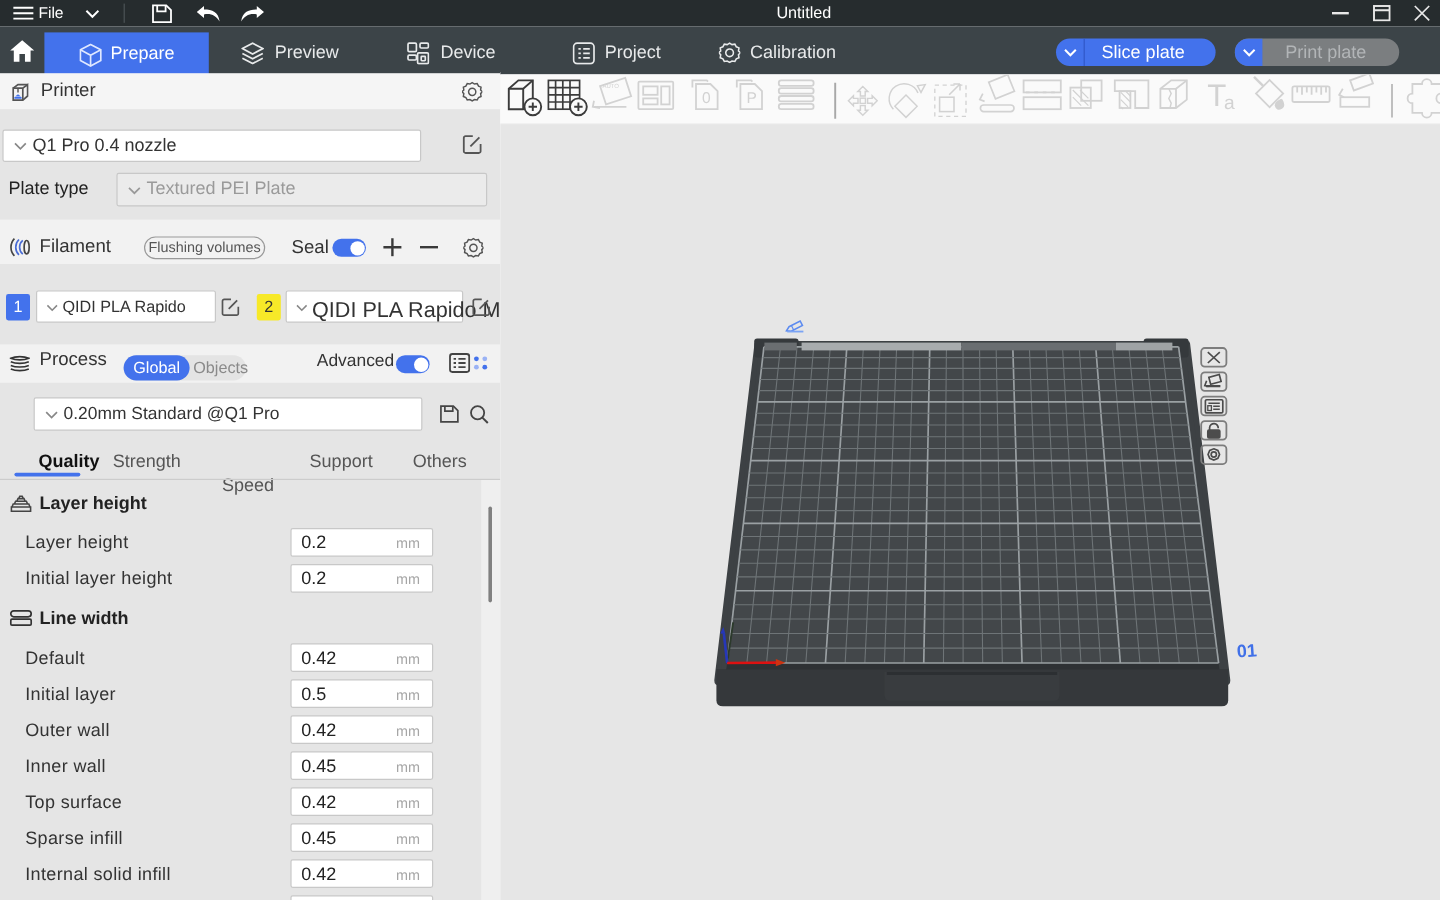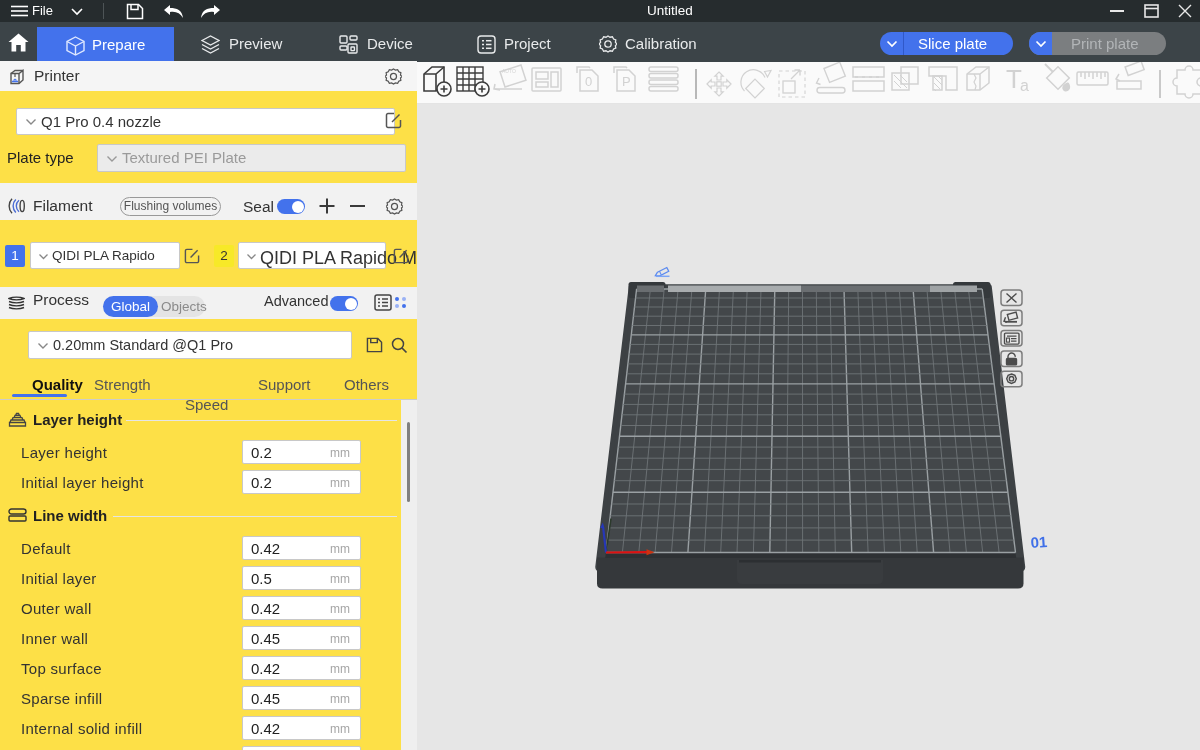--- a/index.html
+++ b/index.html
@@ -1,18 +1,18 @@
 <!DOCTYPE html>
 <html><head><meta charset="utf-8"><style>
 *{margin:0;padding:0;box-sizing:border-box;font-family:"Liberation Sans",sans-serif;}
 html,body{width:1200px;height:750px;overflow:hidden;background:#fff;}
 .abs{position:absolute;}
 #titlebar{position:absolute;left:0;top:0;width:1200px;height:22px;background:#262c2e;color:#fff;}
 #tabbar{position:absolute;left:0;top:22px;width:1200px;height:40px;background:#3c4448;padding-left:10px;}
-#leftpanel{position:absolute;left:0;top:60px;width:417px;height:690px;background:#fde047;}
+#leftpanel{position:absolute;left:0;top:60px;width:417px;height:690px;background:#e5e5e5;}
 #toolbar{position:absolute;left:417px;top:62px;width:783px;height:42px;background:#fafafa;border-bottom:1px solid #e4e4e4;}
 #viewport{position:absolute;left:417px;top:104px;width:783px;height:646px;background:#e6e6e6;}
 .hdr{position:absolute;left:0;width:417px;background:#f2f2f2;}
 .combo{position:absolute;border:1px solid #c8c8c8;border-radius:2px;background:#fff;}
 .lbl{position:absolute;color:#333;}
 .inp{position:absolute;width:119px;height:24px;border:1px solid #c8c8c8;border-radius:2px;background:#fff;font-size:15px;color:#222;}
 .inp .v{position:absolute;left:8px;top:3px;}
 .inp .u{position:absolute;right:10px;top:5px;font-size:12px;color:#a6a6a6;}
 .seclbl{position:absolute;font-weight:bold;font-size:15px;color:#222;}
 .rule{position:absolute;height:1px;background:#e5e5e5;}
@@ -121,21 +121,21 @@
       <path d="M4 4.5 L8 1.5 L16 1.5 M12 4.5 L12 14.5" fill="none" stroke="#555" stroke-width="1.4"></path>
       <path d="M8 4.5 L8 8" stroke="#555" stroke-width="1.2"></path>
       <path d="M5.5 11.5 L8 9.5 L10.5 11.5 Z" fill="#4372ec"></path>
       <line x1="5" y1="12.5" x2="11" y2="12.5" stroke="#4372ec" stroke-width="1.4"></line>
     </svg>
  <div class="abs" style="left:34px;top:7px;font-size:15.5px;color:#333;">Printer</div>
  <svg class="abs" style="left:385px;top:8px" width="17" height="17" viewBox="0 0 18 18">
       <path d="M9 1 L11 2.2 L13.4 1.8 L14.6 4 L16.8 4.9 L16.4 7.4 L18 9 L16.4 10.6 L16.8 13.1 L14.6 14 L13.4 16.2 L11 15.8 L9 17 L7 15.8 L4.6 16.2 L3.4 14 L1.2 13.1 L1.6 10.6 L0 9 L1.6 7.4 L1.2 4.9 L3.4 4 L4.6 1.8 L7 2.2 Z" fill="none" stroke="#555" stroke-width="1.3"></path>
       <circle cx="9" cy="9" r="3.2" fill="none" stroke="#555" stroke-width="1.3"></circle>
     </svg>
- <div class="combo" style="left:16px;top:48px;width:379px;height:27px;">
+ <div class="combo" style="left:2px;top:48px;width:349px;height:27px;">
    <svg class="abs" style="left:8px;top:9px" width="12" height="8">
         <path d="M1.5 1.5 L6 6 L10.5 1.5" stroke="#888" stroke-width="1.4" fill="none"></path>
       </svg>
    <div class="abs" style="left:24px;top:4px;font-size:15px;color:#333;">Q1 Pro 0.4 nozzle</div>
  </div>
  <svg class="abs" style="left:385px;top:52px" width="17" height="17" viewBox="0 0 17 17">
       <path d="M15.5 8 V14 A1.5 1.5 0 0 1 14 15.5 H3 A1.5 1.5 0 0 1 1.5 14 V3 A1.5 1.5 0 0 1 3 1.5 H9" fill="none" stroke="#555" stroke-width="1.5"></path>
       <path d="M7 10 L14.5 2.5" stroke="#555" stroke-width="1.5"></path>
     </svg>
  <div class="abs" style="left:7px;top:89px;font-size:15px;color:#222;">Plate type</div>

